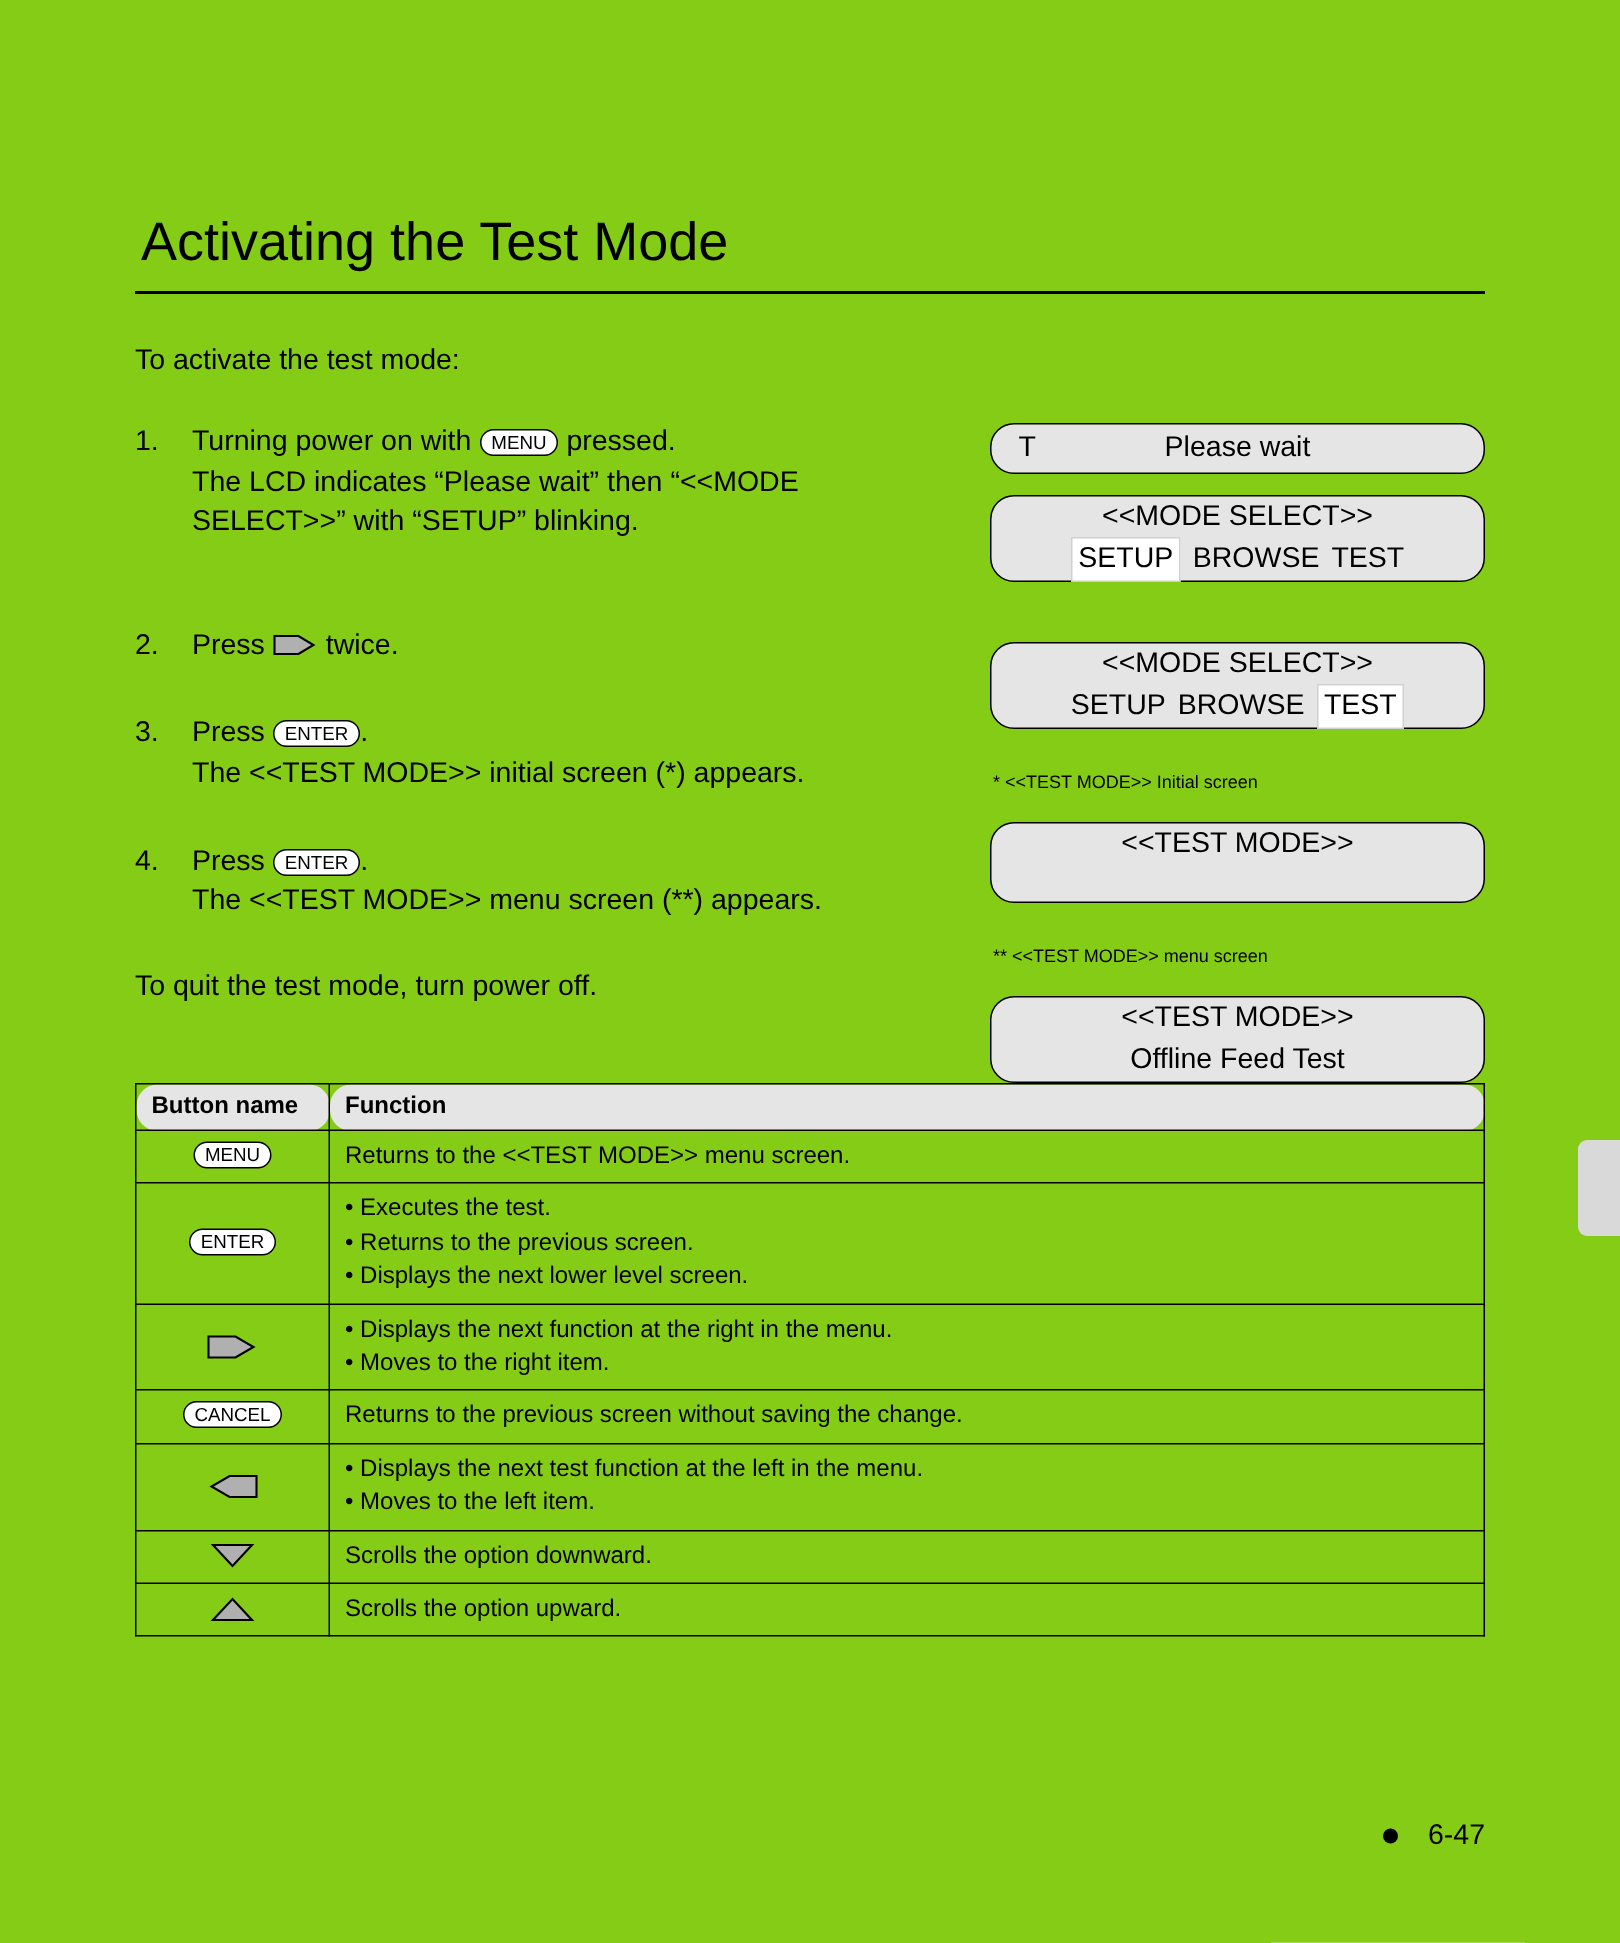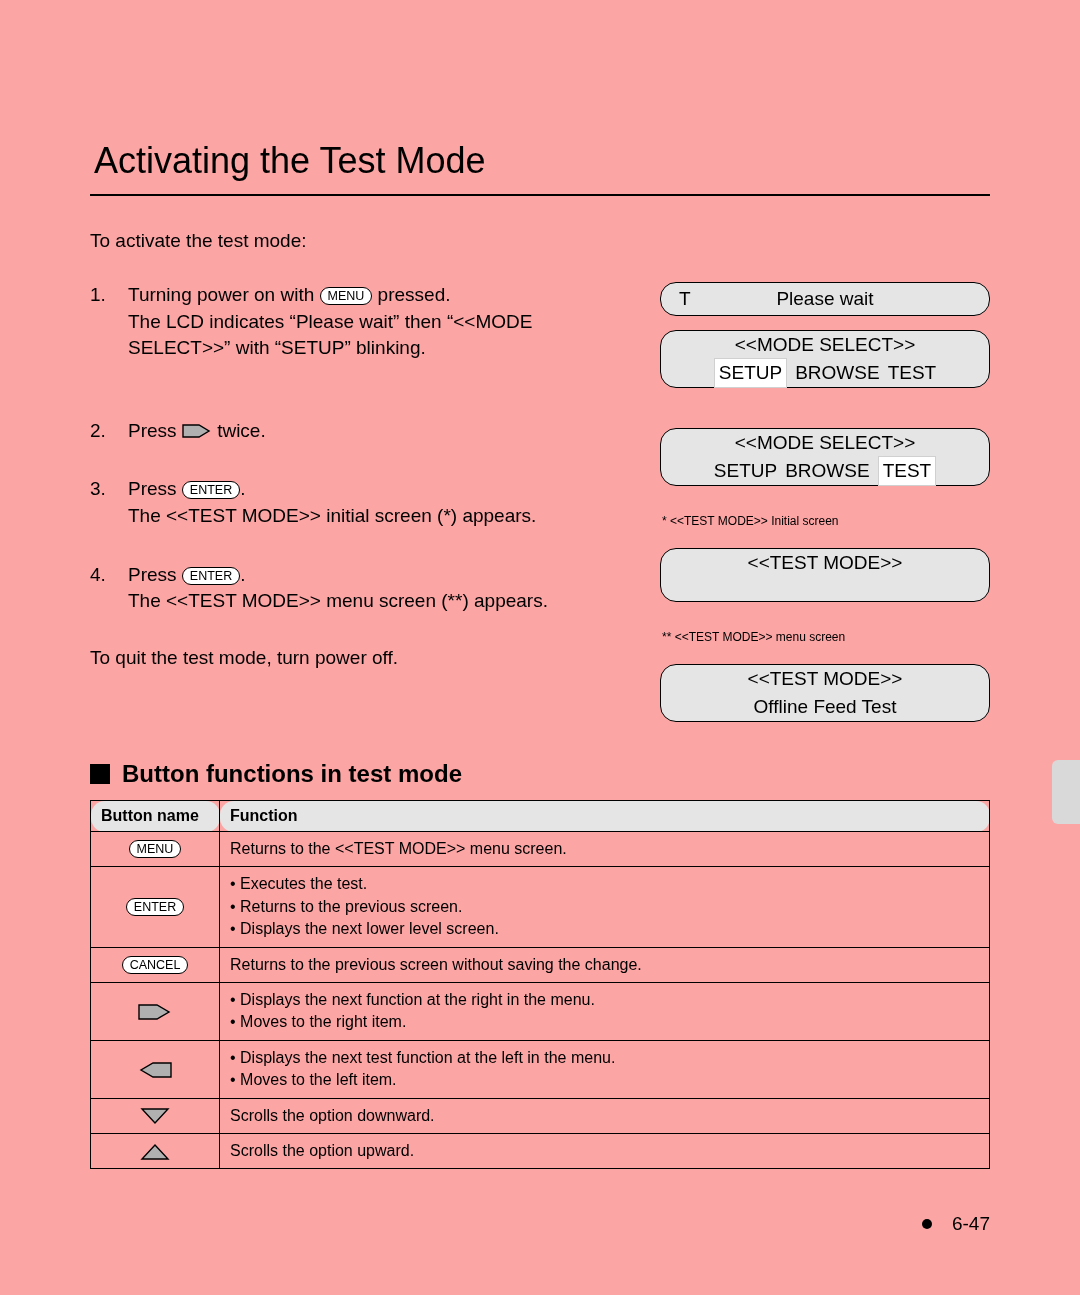--- a/index.html
+++ b/index.html
@@ -8,21 +8,21 @@
     font-family: Arial, Helvetica, sans-serif;
     color: #000;
     font-size: 16px;
   }
   .page {
     width: 1080px;
     height: 1295px;
     box-sizing: border-box;
     padding: 140px 90px 40px 90px;
     position: relative;
-    background: #fca5a5;
+    background: #84cc16;
   }
   .page-title {
     font-size: 36px;
     font-weight: 400;
     margin: 0 0 12px 4px;
   }
   hr.title-rule {
     border: none;
     border-top: 2px solid #000;
     margin: 0 0 34px 0;
@@ -264,55 +264,51 @@
               <span class="word">&lt;&lt;TEST MODE&gt;&gt;</span>
             </div>
           <div class="line">
               <span class="word">Offline Feed Test</span>
             </div>
         </div>
       </div>
     </div>
   </div>
 
-  <div class="section-head">
-    <span class="blksq"></span>
-    <h2>Button functions in test mode</h2>
-  </div>
 
   <table class="functions">
     <thead>
       <tr>
         <th>Button name</th>
         <th>Function</th>
       </tr>
     </thead>
     <tbody>
       <tr>
         <td class="icon-cell"><span class="pill">MENU</span></td>
         <td>Returns to the &lt;&lt;TEST MODE&gt;&gt; menu screen.</td>
       </tr>
       <tr>
         <td class="icon-cell"><span class="pill">ENTER</span></td>
         <td style="white-space:pre-line">• Executes the test.
 • Returns to the previous screen.
 • Displays the next lower level screen.</td>
-      </tr>
-      <tr>
-        <td class="icon-cell"><span class="pill">CANCEL</span></td>
-        <td>Returns to the previous screen without saving the change.</td>
       </tr>
       <tr>
         <td class="icon-cell"><span class="arrow-shape"><svg width="34" height="18">
                 <path d="M1,2 h18 l12,7 -12,7 h-18 z" fill="#b0b0b0" stroke="#000" stroke-width="1.4"></path>
               </svg></span></td>
         <td style="white-space:pre-line">• Displays the next function at the right in the menu.
 • Moves to the right item.</td>
       </tr>
       <tr>
+        <td class="icon-cell"><span class="pill">CANCEL</span></td>
+        <td>Returns to the previous screen without saving the change.</td>
+      </tr>
+      <tr>
         <td class="icon-cell"><span class="arrow-shape"><svg width="34" height="18">
                 <path d="M33,2 h-18 l-12,7 12,7 h18 z" fill="#b0b0b0" stroke="#000" stroke-width="1.4"></path>
               </svg></span></td>
         <td style="white-space:pre-line">• Displays the next test function at the left in the menu.
 • Moves to the left item.</td>
       </tr>
       <tr>
         <td class="icon-cell"><span class="arrow-shape"><svg width="34" height="18">
                 <path d="M4,2 h26 l-13,14 z" fill="#b0b0b0" stroke="#000" stroke-width="1.4"></path>
               </svg></span></td>

